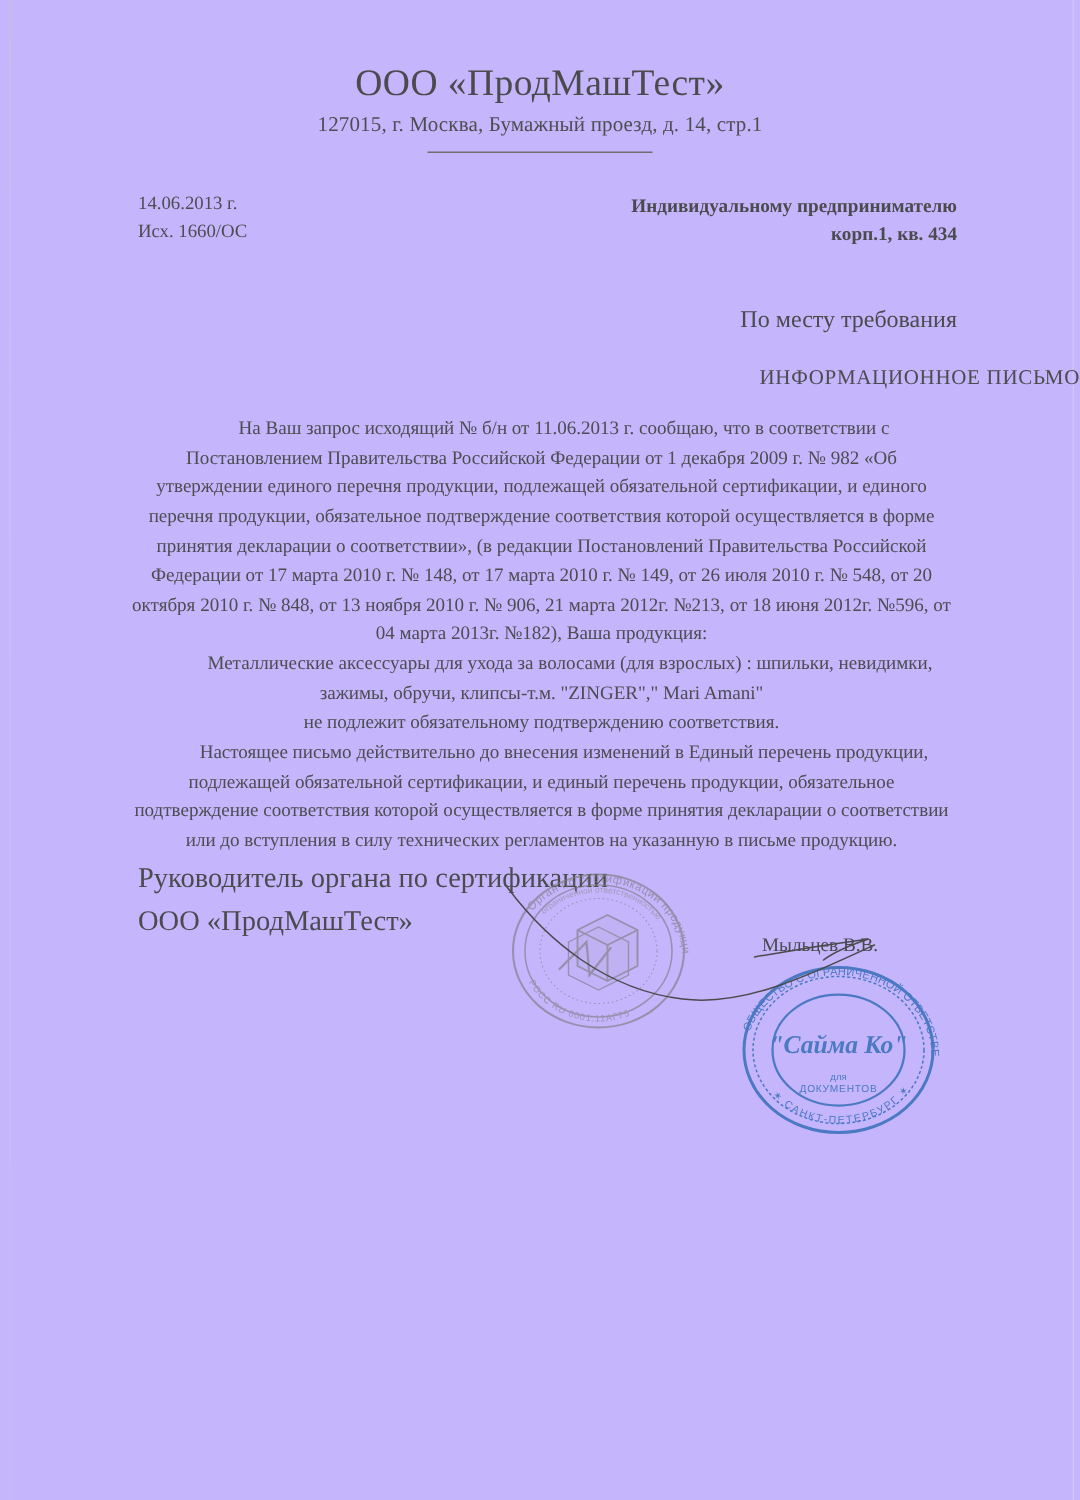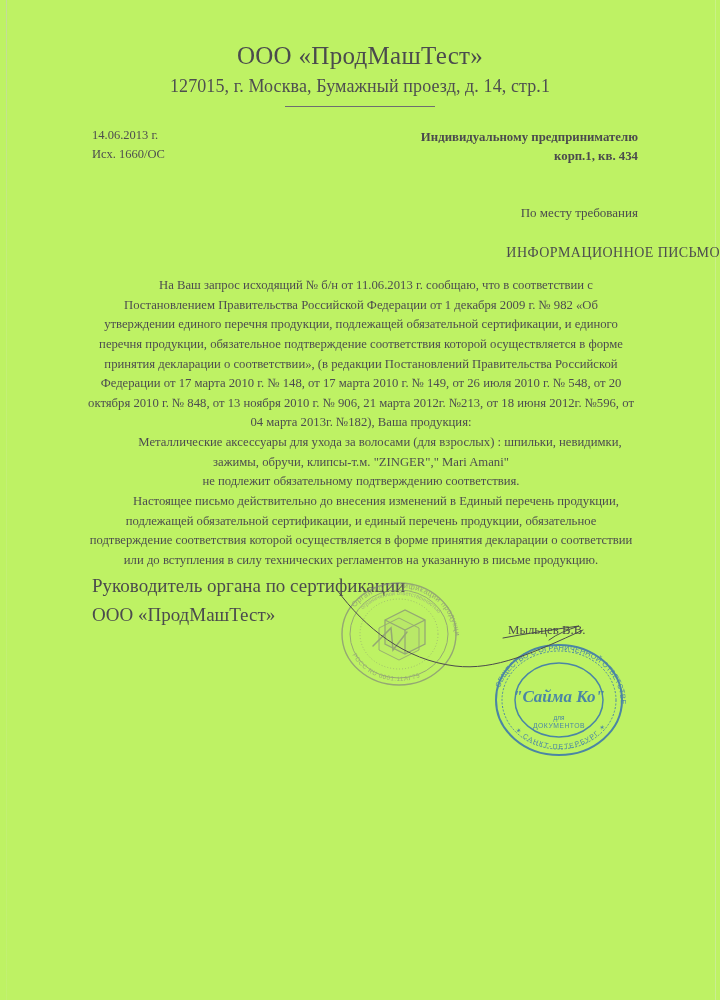--- a/index.html
+++ b/index.html
@@ -11,21 +11,21 @@
     width: 720px;
     height: 1000px;
     position: relative;
     font-family: "Liberation Serif", "DejaVu Serif", serif;
     color: #4a4a4a;
     overflow: hidden;
   }
   .page {
     position: absolute;
     inset: 0;
-    background: #bef264;
+    background: #c4b5fd;
     box-sizing: border-box;
   }
   .edge-left {
     position: absolute;
     left: 6px; top: 0; bottom: 0;
     width: 1px;
     background: linear-gradient(to bottom, rgba(200,200,205,0.55), rgba(230,230,233,0.15) 30%, rgba(225,225,230,0.1));
   }
   .edge-right {
     position: absolute;
@@ -41,21 +41,21 @@
     top: 42px;
     text-align: center;
   }
   .org-title {
     font-size: 25px;
     letter-spacing: .3px;
     color: #4b4b4d;
     line-height: 1.1;
   }
   .org-address {
-    font-size: 18px;
+    font-size: 14px;
     color: #4e4e50;
     margin-top: 6px;
     letter-spacing: .1px;
   }
   .header-rule {
     width: 150px;
     height: 1px;
     background: #6e6e70;
     margin: 9px auto 0 auto;
   }
@@ -78,21 +78,21 @@
     font-size: 12.8px;
     line-height: 1.52;
     color: #4b4b4d;
     font-weight: bold;
   }
   .recipient .line1 { text-align: right; }
   .place {
     position: absolute;
     right: 82px;
     top: 205px;
-    font-size: 13px;
+    font-size: 16px;
     color: #4b4b4d;
   }
 
   
   .doc-title {
     position: absolute;
     left: 0; right: 0;
     top: 245px;
     text-align: right;
     font-size: 14px;

